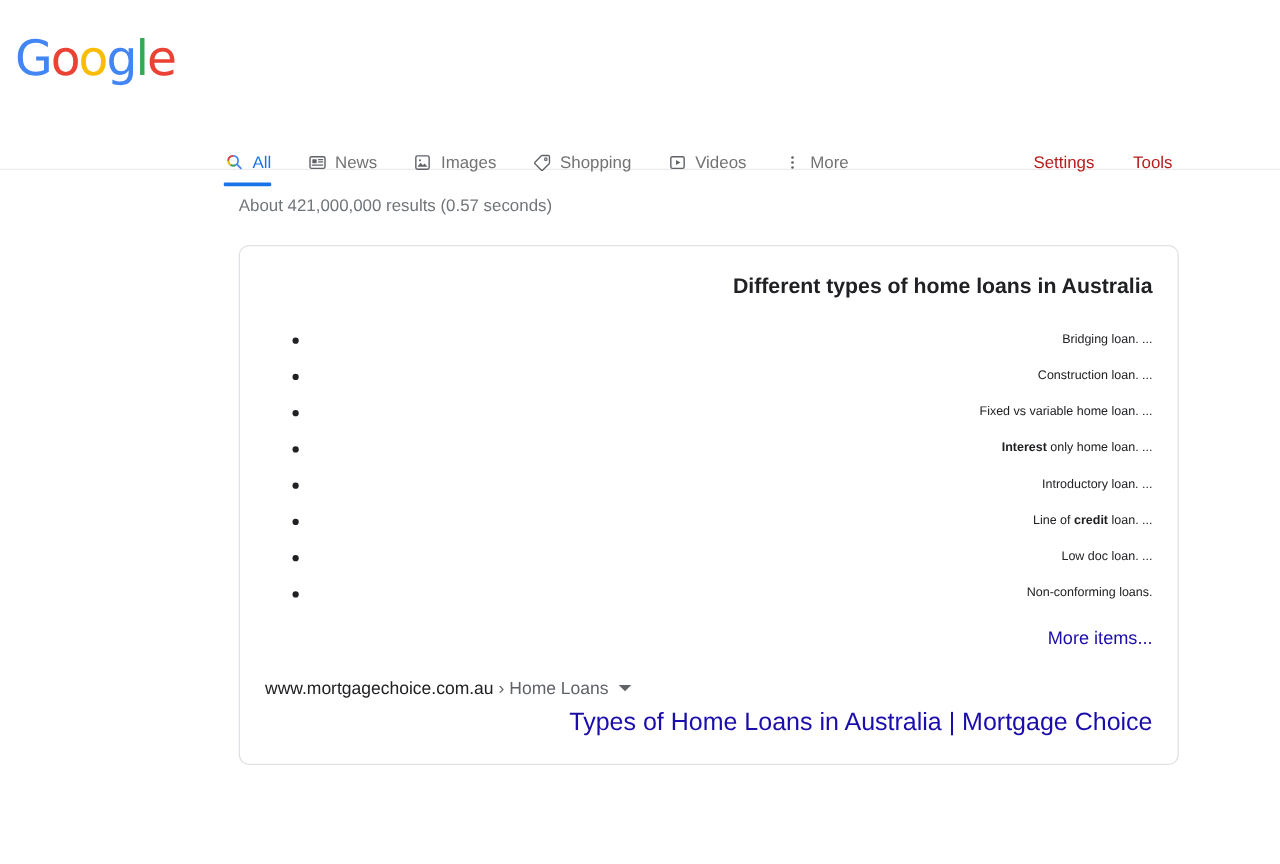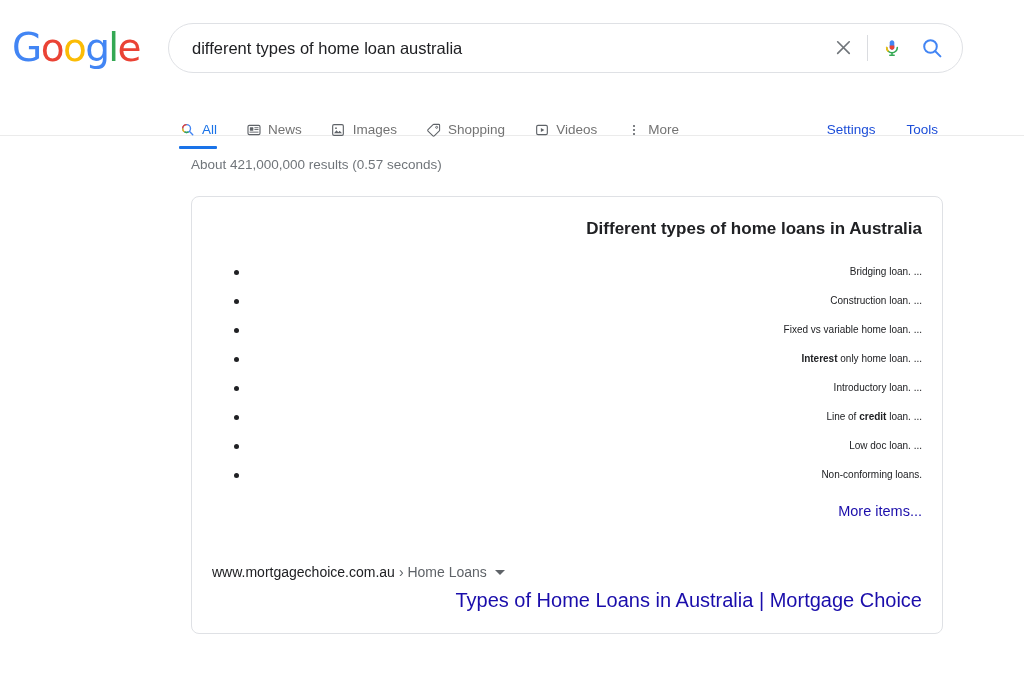--- a/index.html
+++ b/index.html
@@ -129,21 +129,21 @@
   }
   .nav-right {
     margin-left: auto;
     display: flex;
     align-items: center;
     height: 39px;
     padding-right: 86px;
   }
   .nav-tool {
     font-size: 13.5px;
-    color: #1d4ed8;
+    color: #b91c1c;
     margin-left: 31px;
     cursor: pointer;
     white-space: nowrap;
   }
 
   
   .results {
     position: relative;
     width: 1024px;
   }
@@ -200,21 +200,21 @@
   .snippet-list li b { font-weight: bold; }
   .more-items {
     display: inline-block;
     margin: 14px 0 0 42px;
     font-size: 14.5px;
     color: #1a0dab;
     cursor: pointer;
   }
 
   .snippet-source {
-    margin-top: 42px;
+    margin-top: 20px;
     display: flex;
     align-items: center;
     font-size: 14px;
     line-height: 20px;
     white-space: nowrap;
   }
   .src-domain { color: #202124; }
   .src-path { color: #5f6368; margin-left: 4px; }
   .src-caret {
     display: inline-block;
@@ -237,48 +237,20 @@
 </style>
 </head>
 <body>
 
 <div class="header">
 
   <div class="logo">
     <span style="color:#4285F4">G</span><span style="color:#EA4335">o</span><span style="color:#FBBC05">o</span><span style="color:#4285F4">g</span><span style="color:#34A853">l</span><span style="color:#EA4335">e</span>
   </div>
 
-  <div class="searchbox">
-    <input class="search-input" type="text" value="different types of home loan australia" placeholder="Search" style="">
-
-    <div class="sb-icon-btn">
-      <svg width="22" height="22" viewBox="0 0 24 24">
-        <path d="M6.2 5.2 L18.8 17.8 M18.8 5.2 L6.2 17.8" stroke="#70757a" stroke-width="1.8" stroke-linecap="round" fill="none"></path>
-      </svg>
-    </div>
-
-    <div class="sb-divider"></div>
-
-    <div class="sb-icon-btn">
-      <svg width="22" height="22" viewBox="0 0 24 24">
-        <path d="M12 3.5c-1.38 0-2.5 1.12-2.5 2.5v5.5c0 1.38 1.12 2.5 2.5 2.5s2.5-1.12 2.5-2.5V6c0-1.38-1.12-2.5-2.5-2.5z" fill="#4285F4"></path>
-        <path d="M9.5 9.2h5v2.3c0 1.38-1.12 2.5-2.5 2.5s-2.5-1.12-2.5-2.5V9.2z" fill="#EA4335"></path>
-        <path d="M6.2 10.6a.85.85 0 0 0-.85.85A6.65 6.65 0 0 0 11.2 18v1.1H9.6a.8.8 0 0 0 0 1.6h4.8a.8.8 0 0 0 0-1.6h-1.6V18a6.65 6.65 0 0 0 5.85-6.55.85.85 0 0 0-1.7 0 4.95 4.95 0 0 1-9.9 0 .85.85 0 0 0-.85-.85z" fill="#34A853"></path>
-        <path d="M6.2 10.6a.85.85 0 0 0-.85.85 6.64 6.64 0 0 0 2.1 4.85l1.2-1.2a4.94 4.94 0 0 1-1.6-3.65.85.85 0 0 0-.85-.85z" fill="#FBBC05"></path>
-      </svg>
-    </div>
-
-    <div class="sb-icon-btn">
-      <svg width="24" height="24" viewBox="0 0 24 24">
-        <circle cx="10.5" cy="10.5" r="6.3" stroke="#4285F4" stroke-width="2" fill="none"></circle>
-        <path d="M15.3 15.3 L20.4 20.4" stroke="#4285F4" stroke-width="2" stroke-linecap="round"></path>
-      </svg>
-    </div>
-    <div class="sb-spacer"></div>
-  </div>
 
   <div class="navbar">
     <div class="nav-left">
 
       <div class="nav-item active">
         <span class="nav-ico">
           <svg width="15" height="15" viewBox="0 0 24 24">
             <circle cx="10.5" cy="10.5" r="6.3" stroke="#4285F4" stroke-width="2.2" fill="none"></circle>
             <path d="M10.5 4.2a6.3 6.3 0 0 0-6.3 6.3" stroke="#EA4335" stroke-width="2.2" fill="none"></path>
             <path d="M4.2 10.5a6.3 6.3 0 0 0 3.1 5.45" stroke="#FBBC05" stroke-width="2.2" fill="none"></path>

